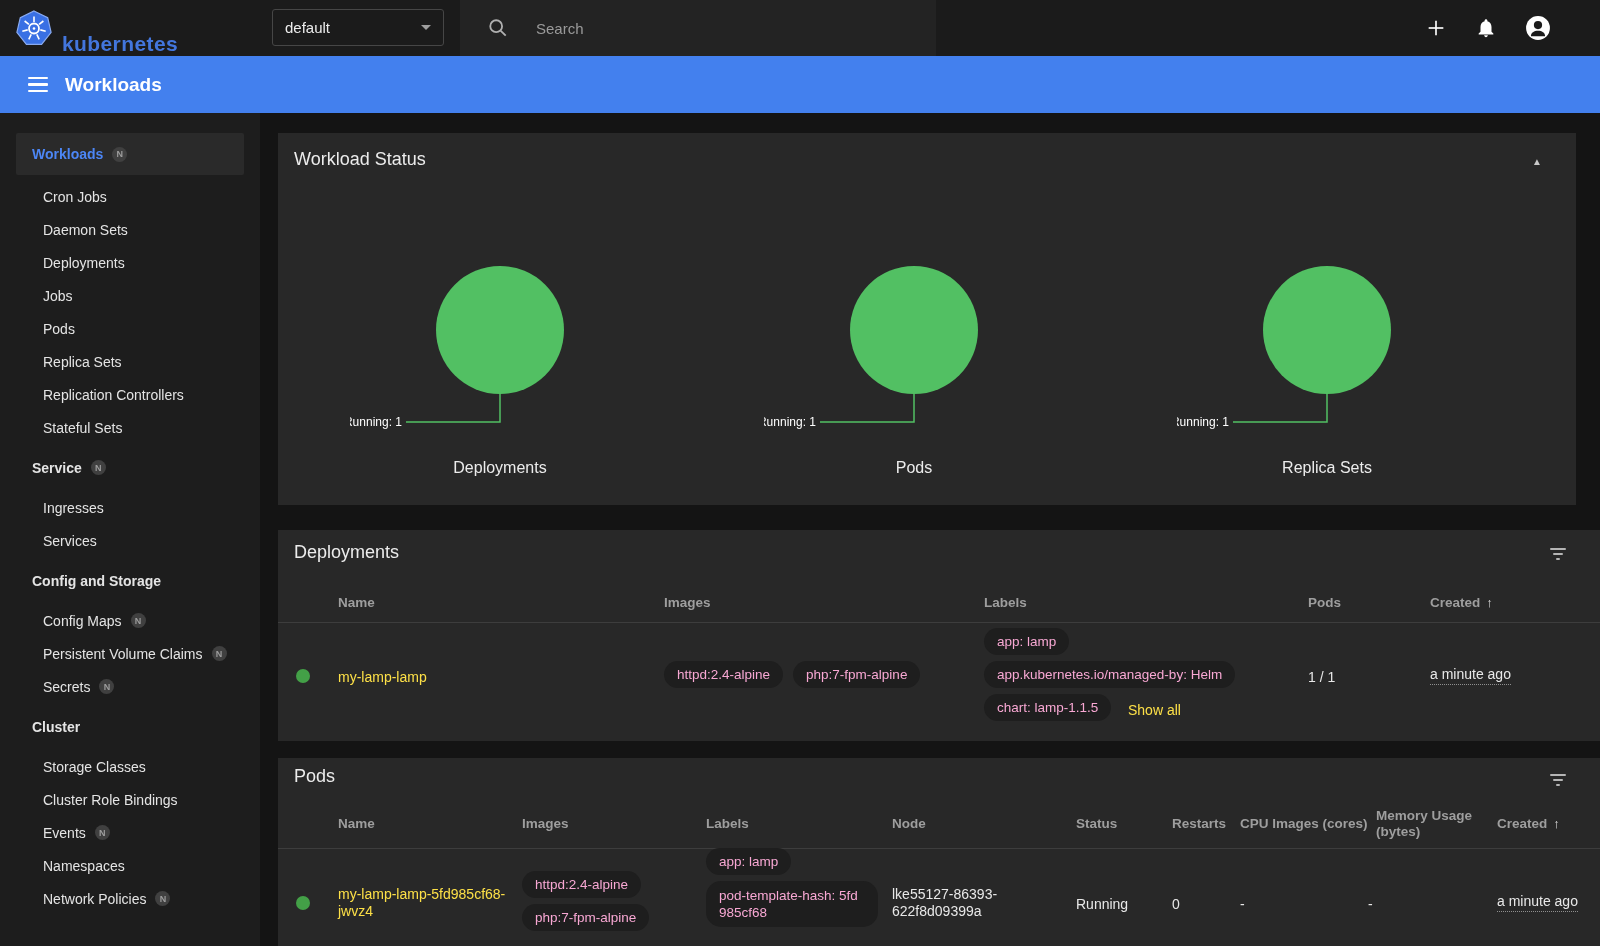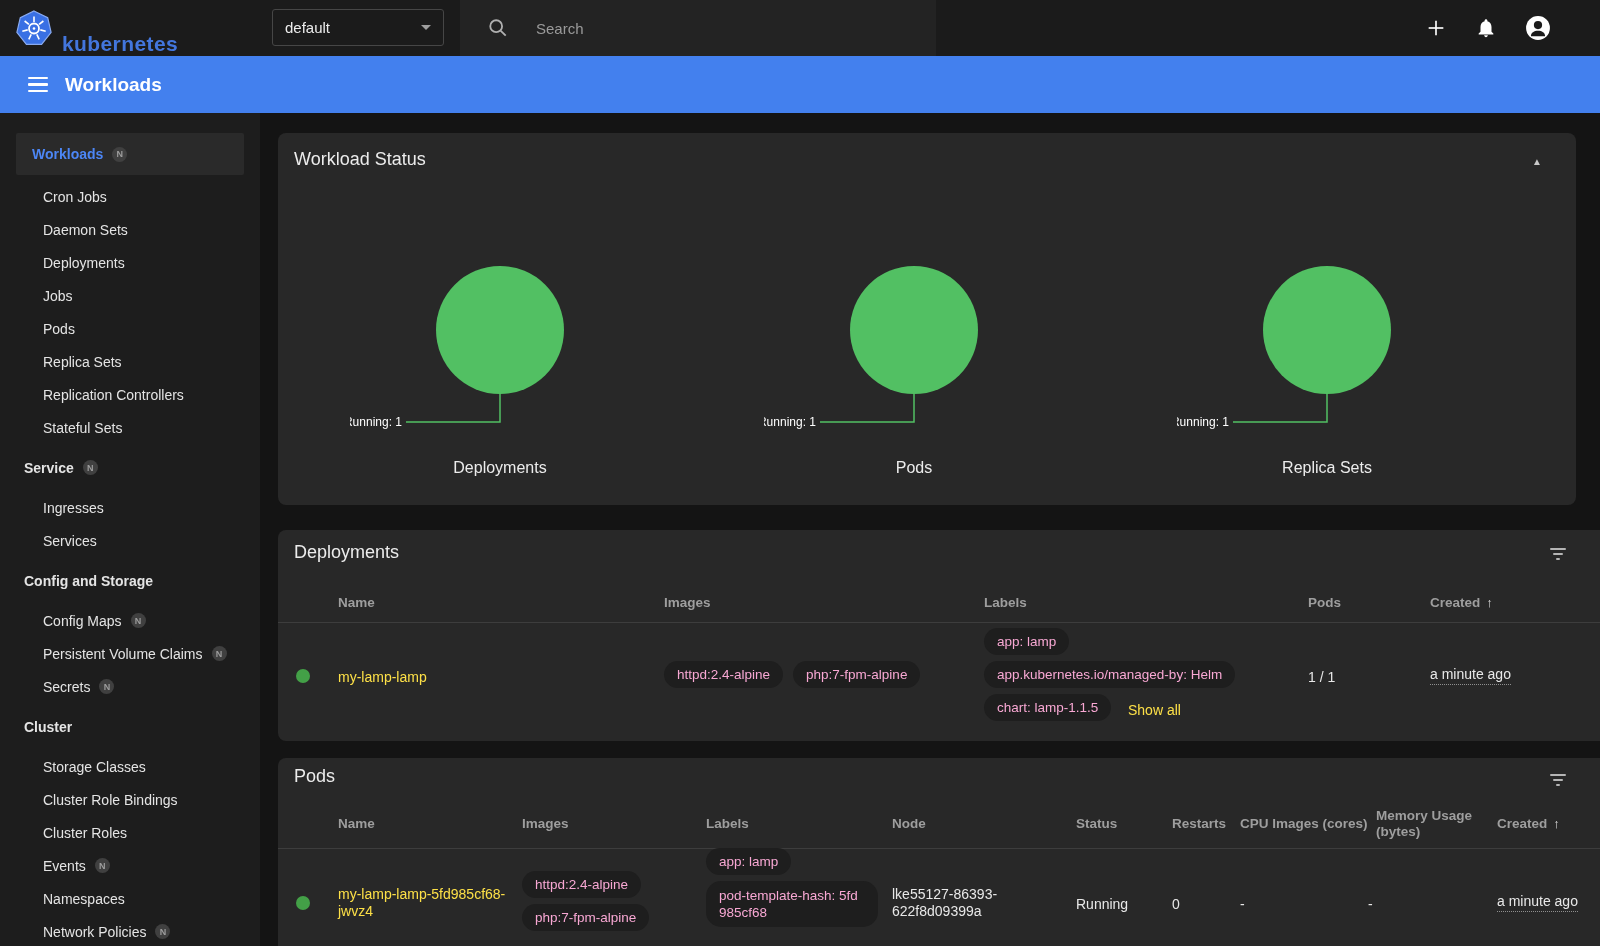--- a/index.html
+++ b/index.html
@@ -30,29 +30,29 @@
     display:flex;align-items:center;z-index:4}
   .hamburger{margin-left:28px;width:20px;background:none;border:none;padding:0;cursor:pointer;
     display:flex;flex-direction:column;gap:4px}
   .hamburger span{height:2.5px;background:#fff;border-radius:1px}
   .toolbar-title{margin-left:17px;font-size:19px;font-weight:bold;color:#fff}
   
   .sidebar{position:absolute;left:0;top:113px;width:260px;height:833px;background:#1d1d1d;
     overflow:hidden;padding-top:20px;box-sizing:border-box}
   .nav-item{height:33px;display:flex;align-items:center;padding-left:43px;
     font-size:14px;color:#e4e4e4;cursor:pointer;white-space:nowrap}
-  .nav-item.header{padding-left:24px;font-weight:bold;margin-top:7px;margin-bottom:7px}
+  .nav-item.header{padding-left:32px;font-weight:bold;margin-top:7px;margin-bottom:7px}
   .nav-item.active{height:42px;margin:0 16px 5px 16px;padding-left:16px;background:#2a2a2a;
     color:#4c86f5;font-weight:bold;border-radius:2px}
   .nav-badge{min-width:15px;height:15px;border-radius:50%;background:#404040;color:#9e9e9e;
     font-size:9px;font-weight:bold;display:inline-flex;align-items:center;justify-content:center;
     margin-left:9px}
   
   .content{position:absolute;left:260px;top:113px;width:1340px;height:833px;overflow:hidden;background:#141414}
-  .card{position:absolute;background:#282828;border-radius:8px}
+  .card{position:absolute;background:#282828;border-radius:0}
   .card h2{position:absolute;left:16px;margin:0;font-size:18px;font-weight:normal;color:#ececec}
   
   .card-ws{left:18px;top:20px;width:1298px;height:372px}
   .card-ws h2{top:16px}
   .collapse{position:absolute;left:1248px;top:22px;background:none;border:none;
     color:#c9c9c9;font-size:10px;cursor:pointer}
   .chart{position:absolute;top:132px;width:300px;text-align:center}
   .charts .chart:nth-of-type(1){left:72px}
   .charts .chart:nth-of-type(2){left:486px}
   .charts .chart:nth-of-type(3){left:899px}
@@ -252,24 +252,20 @@
       </div>
       <div class="nav-item">
         <span class="nav-label">Storage Classes</span>
 
       </div>
       <div class="nav-item">
         <span class="nav-label">Cluster Role Bindings</span>
 
       </div>
       <div class="nav-item">
-        <span class="nav-label">Cluster Roles</span>
-
-      </div>
-      <div class="nav-item">
         <span class="nav-label">Events</span>
         <span class="nav-badge">N</span>
       </div>
       <div class="nav-item">
         <span class="nav-label">Namespaces</span>
 
       </div>
       <div class="nav-item">
         <span class="nav-label">Network Policies</span>
         <span class="nav-badge">N</span>

